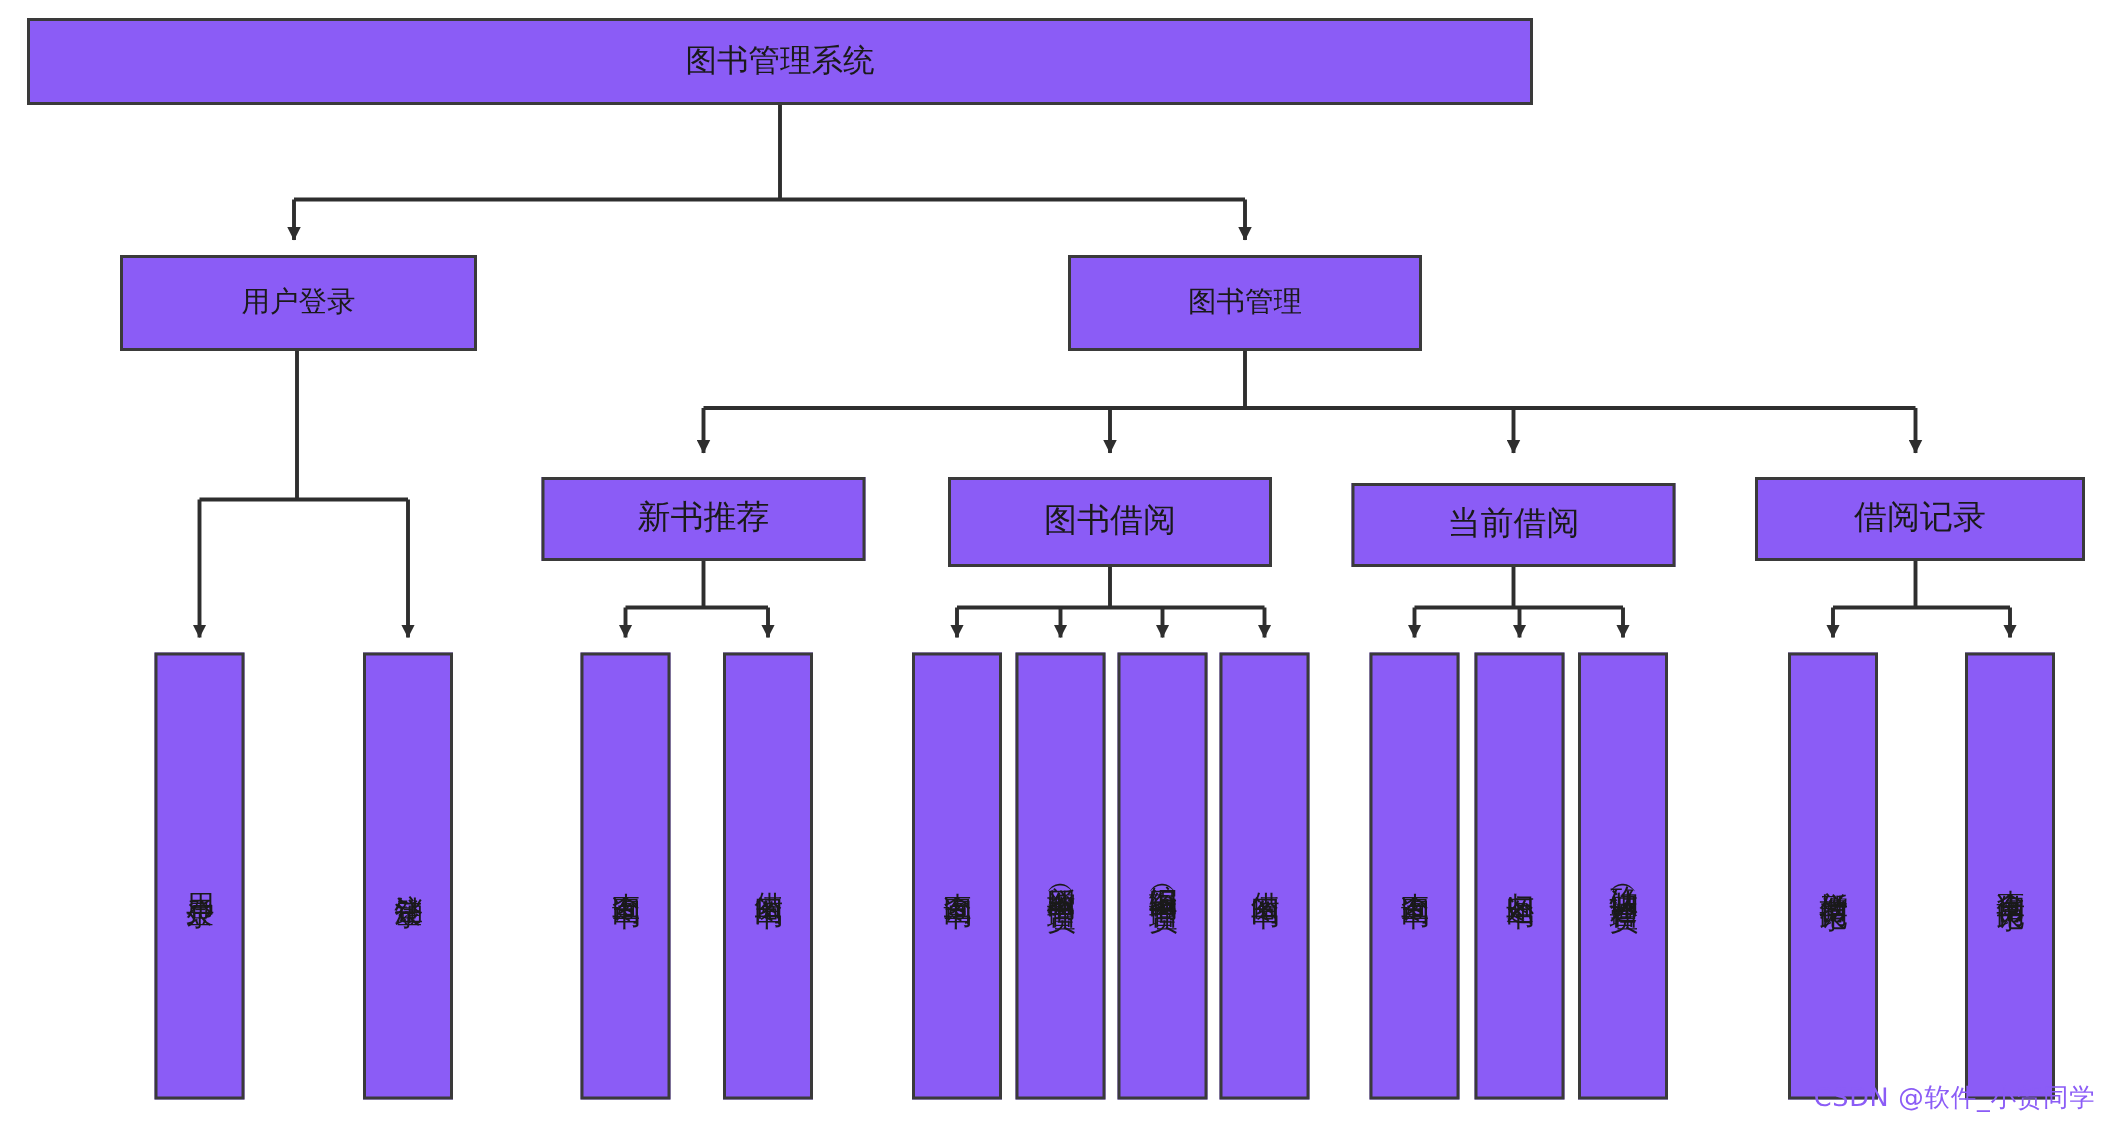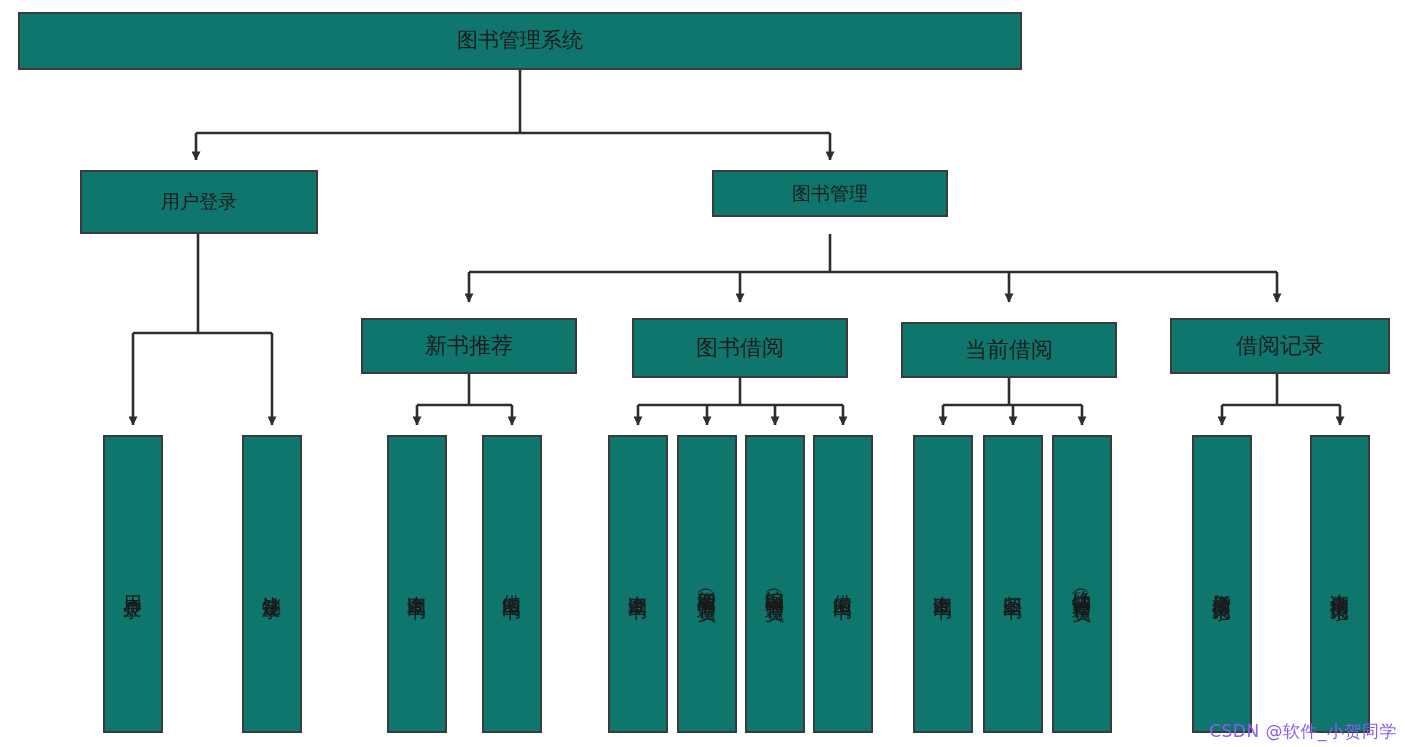--- a/index.html
+++ b/index.html
@@ -18,21 +18,21 @@
     background: #ffffff;
   }
   svg#connector-layer {
     position: absolute;
     left: 0; top: 0;
     width: 1405px; height: 747px;
     pointer-events: none;
   }
   .node {
     position: absolute;
-    background: #0f766e;
+    background: #8b5cf6;
     border: 2.5px solid #3a3a3a;
     display: flex;
     align-items: center;
     justify-content: center;
     color: #1a1a1a;
     line-height: 1.12;
     text-align: right;
     z-index: 2;
   }
   .node.level-root {
@@ -130,21 +130,21 @@
   </svg>
 
   <div class="node level-root" style="left:18px; top:12px; width:1004px; height:58px;">
     <span class="hlabel">图书管理系统</span>
   </div>
 
   <div class="node level-1" style="left:80px; top:170px; width:238px; height:64px;">
     <span class="hlabel">用户登录</span>
   </div>
 
-  <div class="node level-1" style="left:712px; top:170px; width:236px; height:47px;">
+  <div class="node level-1" style="left:712px; top:170px; width:236px; height:64px;">
     <span class="hlabel">图书管理</span>
   </div>
 
   <div class="node level-2" style="left:361px; top:318px; width:216px; height:56px;">
     <span class="hlabel">新书推荐</span>
   </div>
 
   <div class="node level-2" style="left:632px; top:318px; width:216px; height:60px;">
     <span class="hlabel">图书借阅</span>
   </div>

